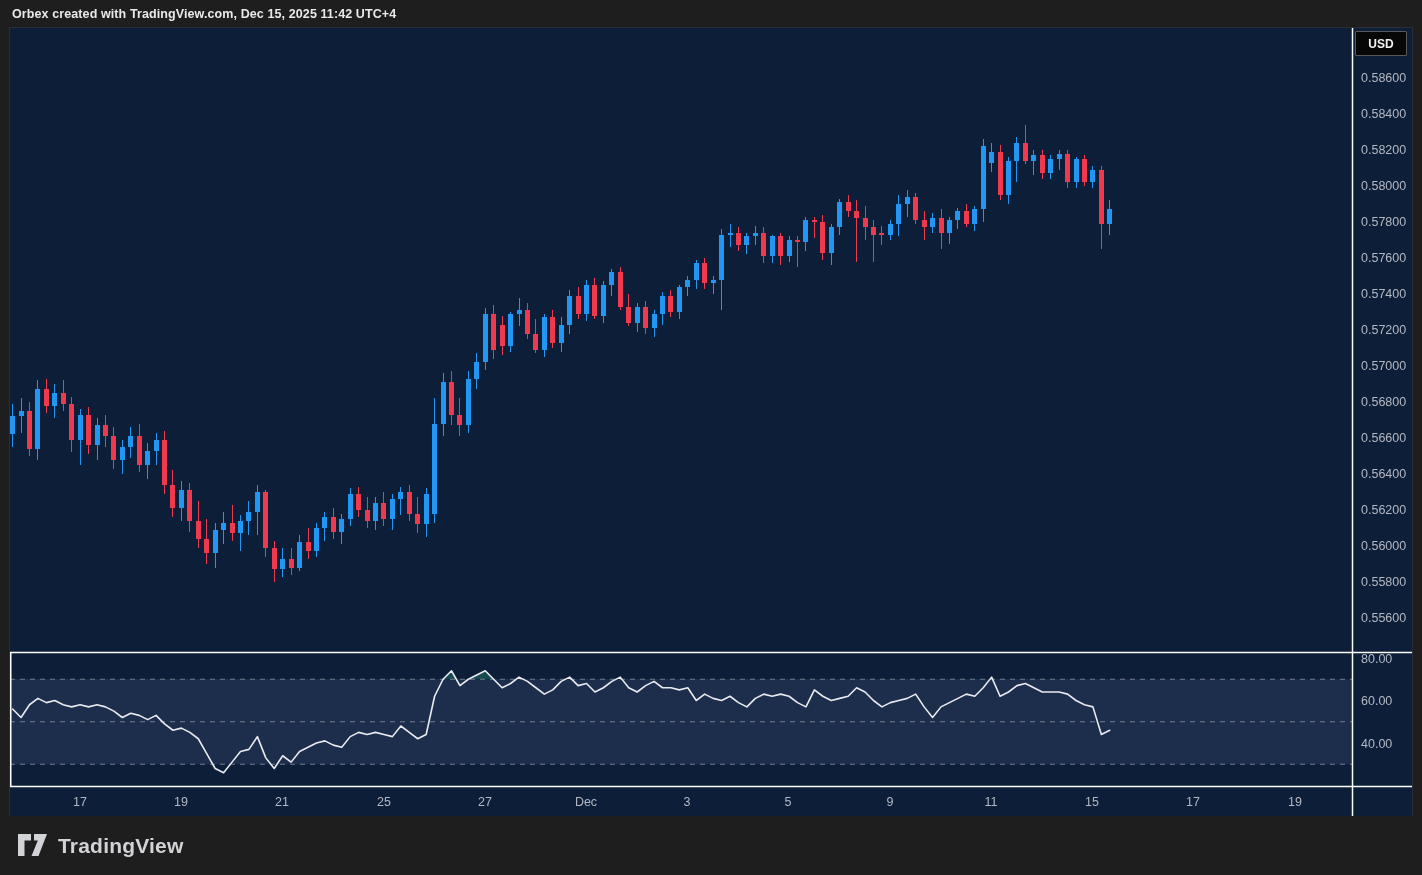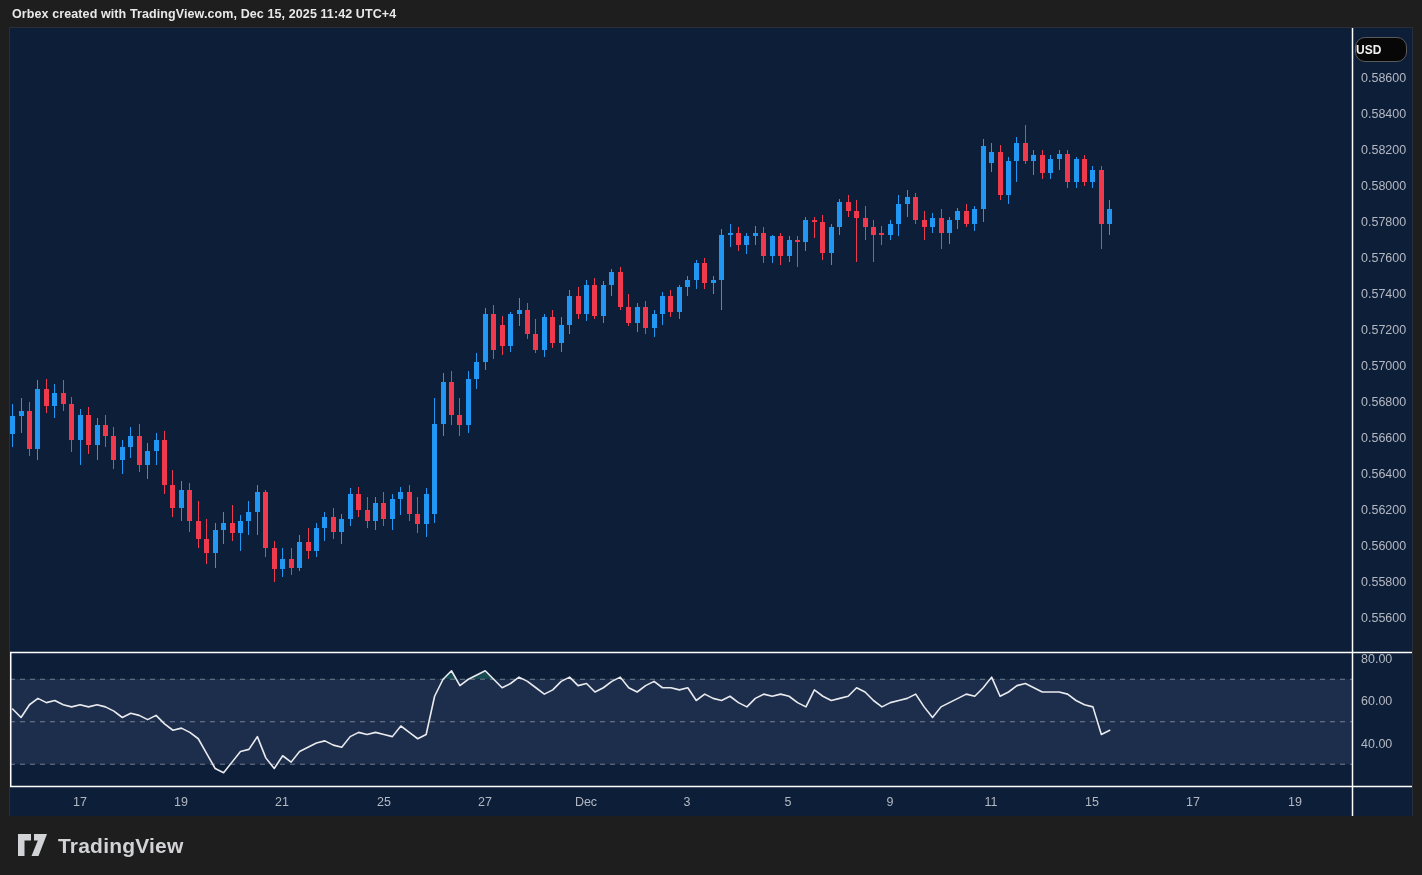--- a/index.html
+++ b/index.html
@@ -3,23 +3,23 @@
 <meta charset="utf-8">
 <style>
   html,body{margin:0;padding:0;background:#1e1e1e;width:1422px;height:875px;overflow:hidden;
     font-family:"Liberation Sans","DejaVu Sans",sans-serif;-webkit-font-smoothing:antialiased;}
   #stage{position:relative;width:1422px;height:875px;background:#1e1e1e;}
   #titlebar{position:absolute;left:0;top:0;width:1422px;height:28px;display:flex;align-items:center;}
   #titlebar .title{color:#e9e9ea;font-size:12.5px;font-weight:bold;padding-left:12px;letter-spacing:.1px;}
   #chart-wrap{position:absolute;left:10px;top:28px;width:1402px;height:788px;background:#0d1e38;
     outline:1px solid #2a2e39;}
   #chart-svg{position:absolute;left:0;top:0;}
-  #usd-badge{position:absolute;left:1345px;top:9px;width:50px;height:23px;background:#070707;
-    border:1.5px solid #595959;border-radius:10px;color:#f2f2f2;font-size:12px;font-weight:bold;
-    display:flex;align-items:center;cursor:pointer;}
+  #usd-badge{position:absolute;left:1345px;top:3px;width:50px;height:23px;background:#070707;
+    border:1.5px solid #595959;border-radius:1px;color:#f2f2f2;font-size:12px;font-weight:bold;
+    display:flex;align-items:center;justify-content:center;cursor:pointer;}
   .axis-overlay{position:absolute;background:transparent;}
   #price-axis-overlay{left:1342px;top:0;width:60px;height:758px;cursor:ns-resize;}
   #time-axis-overlay{left:0;top:758px;width:1342px;height:30px;cursor:ew-resize;}
   #footer{position:absolute;left:0;top:816px;width:1422px;height:59px;background:#1e1e1e;
     display:flex;align-items:center;}
   #brand{display:flex;align-items:center;gap:10px;padding-left:18px;cursor:pointer;text-align:right;}
   #brand .brand-text{color:#d2d3d6;font-size:21px;font-weight:bold;letter-spacing:.2px;}
   svg text{font-family:"Liberation Sans","DejaVu Sans",sans-serif;}
 </style>
 </head>

